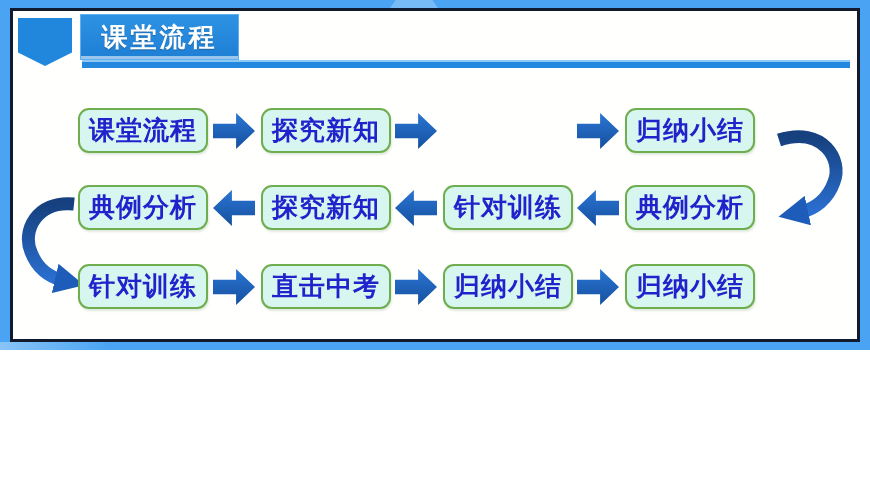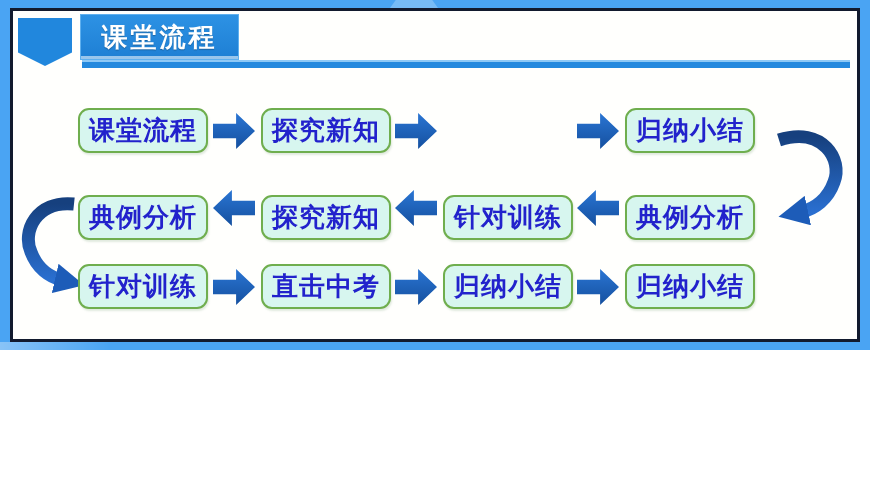--- a/index.html
+++ b/index.html
@@ -34,21 +34,21 @@
   
   .barrow{position:absolute;width:42px;height:36px;
     background:linear-gradient(180deg,#2a75d3,#15509f);
     clip-path:polygon(0 30%,55% 30%,55% 0,100% 50%,55% 100%,55% 70%,0 70%);}
   .barrow.left{transform:scaleX(-1);}
 
   .curve-svg{position:absolute;}
 
   
   .c1{left:65px}.c2{left:248px}.c3{left:430px}.c4{left:612px}
-  .r1{top:97px}.r2{top:184px}.r3{top:253px}
+  .r1{top:97px}.r2{top:174px}.r3{top:253px}
   .a1{left:200px}.a2{left:382px}.a3{left:564px}
   .ar1{top:102px}.ar2{top:179px}.ar3{top:258px}
 
   .deco-svg{position:absolute;left:720px;top:356px;}
 </style>
 </head>
 <body>
 
 <div class="slide">
 

